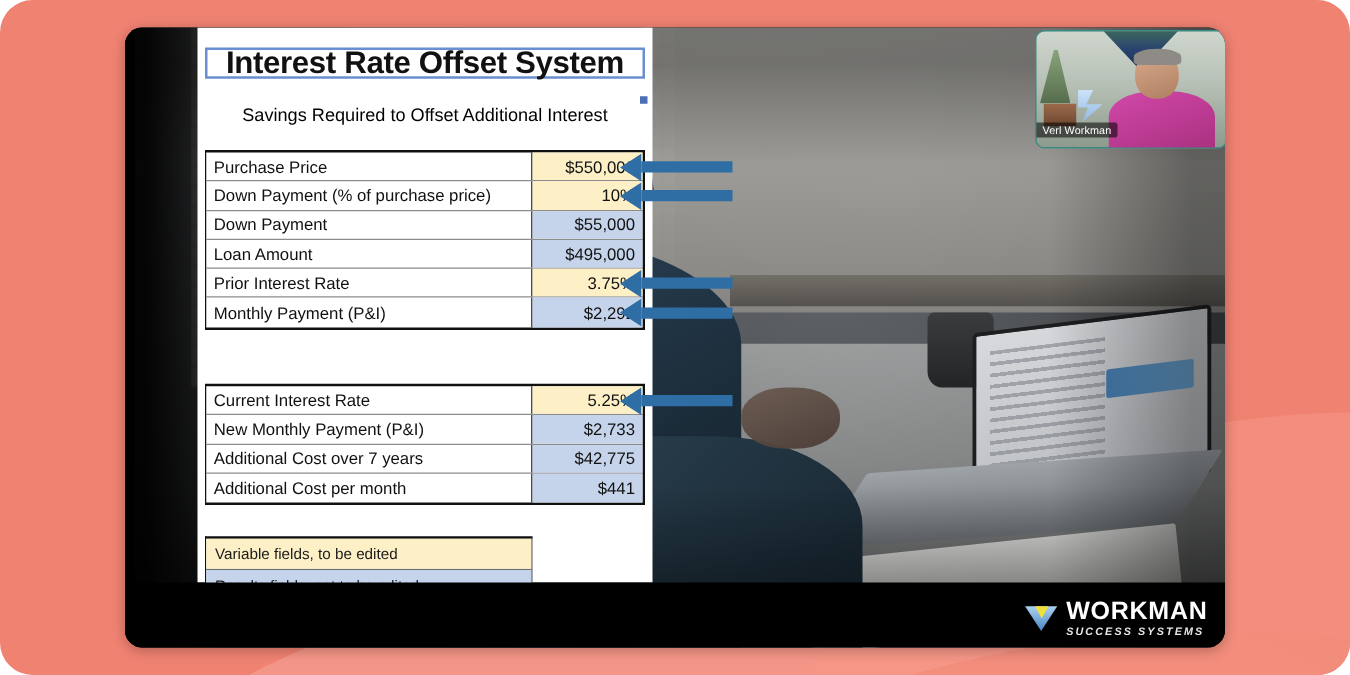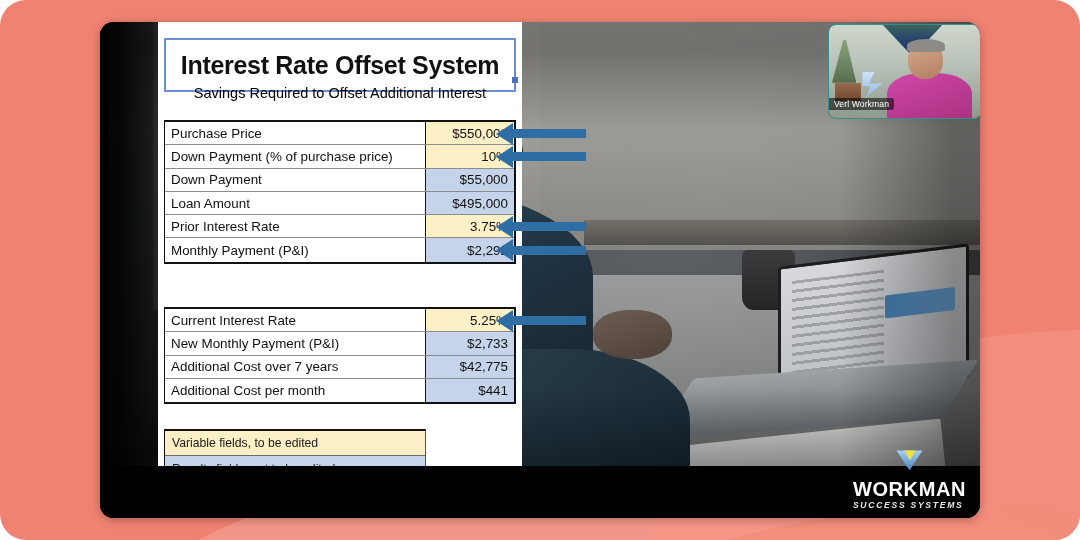--- a/index.html
+++ b/index.html
@@ -142,21 +142,21 @@
   }
 
   
   .sheet{
     position:absolute;left:58px;top:0;width:364px;height:444px;
     background:#ffffff;
   }
   .sheet-inner{position:absolute;left:0;top:0;right:0;bottom:0;}
 
   .title-cell{
-    position:absolute;left:6px;top:16px;right:6px;height:54px;
+    position:absolute;left:6px;top:16px;right:6px;height:25px;
     display:flex;align-items:center;justify-content:center;
     border:2px solid #6a8fd0;background:#fff;box-sizing:border-box;
   }
   .title-cell .t{
     font-size:25px;font-weight:bold;color:#111;letter-spacing:-.3px;white-space:nowrap;
   }
   .title-handle{
     position:absolute;right:4px;top:55px;width:6px;height:6px;background:#4a6fb5;
   }
   .subtitle{
@@ -252,21 +252,21 @@
     opacity:.92;
   }
   .thumb .namebar{
     position:absolute;left:0;bottom:8px;padding:1px 5px;
     background:rgba(0,0,0,.55);color:#fff;font-size:8.6px;letter-spacing:.1px;
     border-radius:0 2px 2px 0;
   }
 
   
   .brand{
-    position:absolute;right:14px;bottom:8px;display:flex;align-items:center;gap:7px;flex-direction:column;
+    position:absolute;right:14px;bottom:8px;display:flex;align-items:center;gap:7px;
   }
   .brand .mark{position:relative;width:26px;height:24px;}
   .brand .mark .w1{
     position:absolute;left:0;top:2px;width:26px;height:20px;
     background:linear-gradient(180deg,#a9d2ef,#4a84c4);
     clip-path:polygon(0 0,100% 0,50% 100%);
   }
   .brand .mark .w2{
     position:absolute;left:8px;top:2px;width:11px;height:10px;
     background:#f2e03a;clip-path:polygon(0 0,100% 0,50% 100%);

